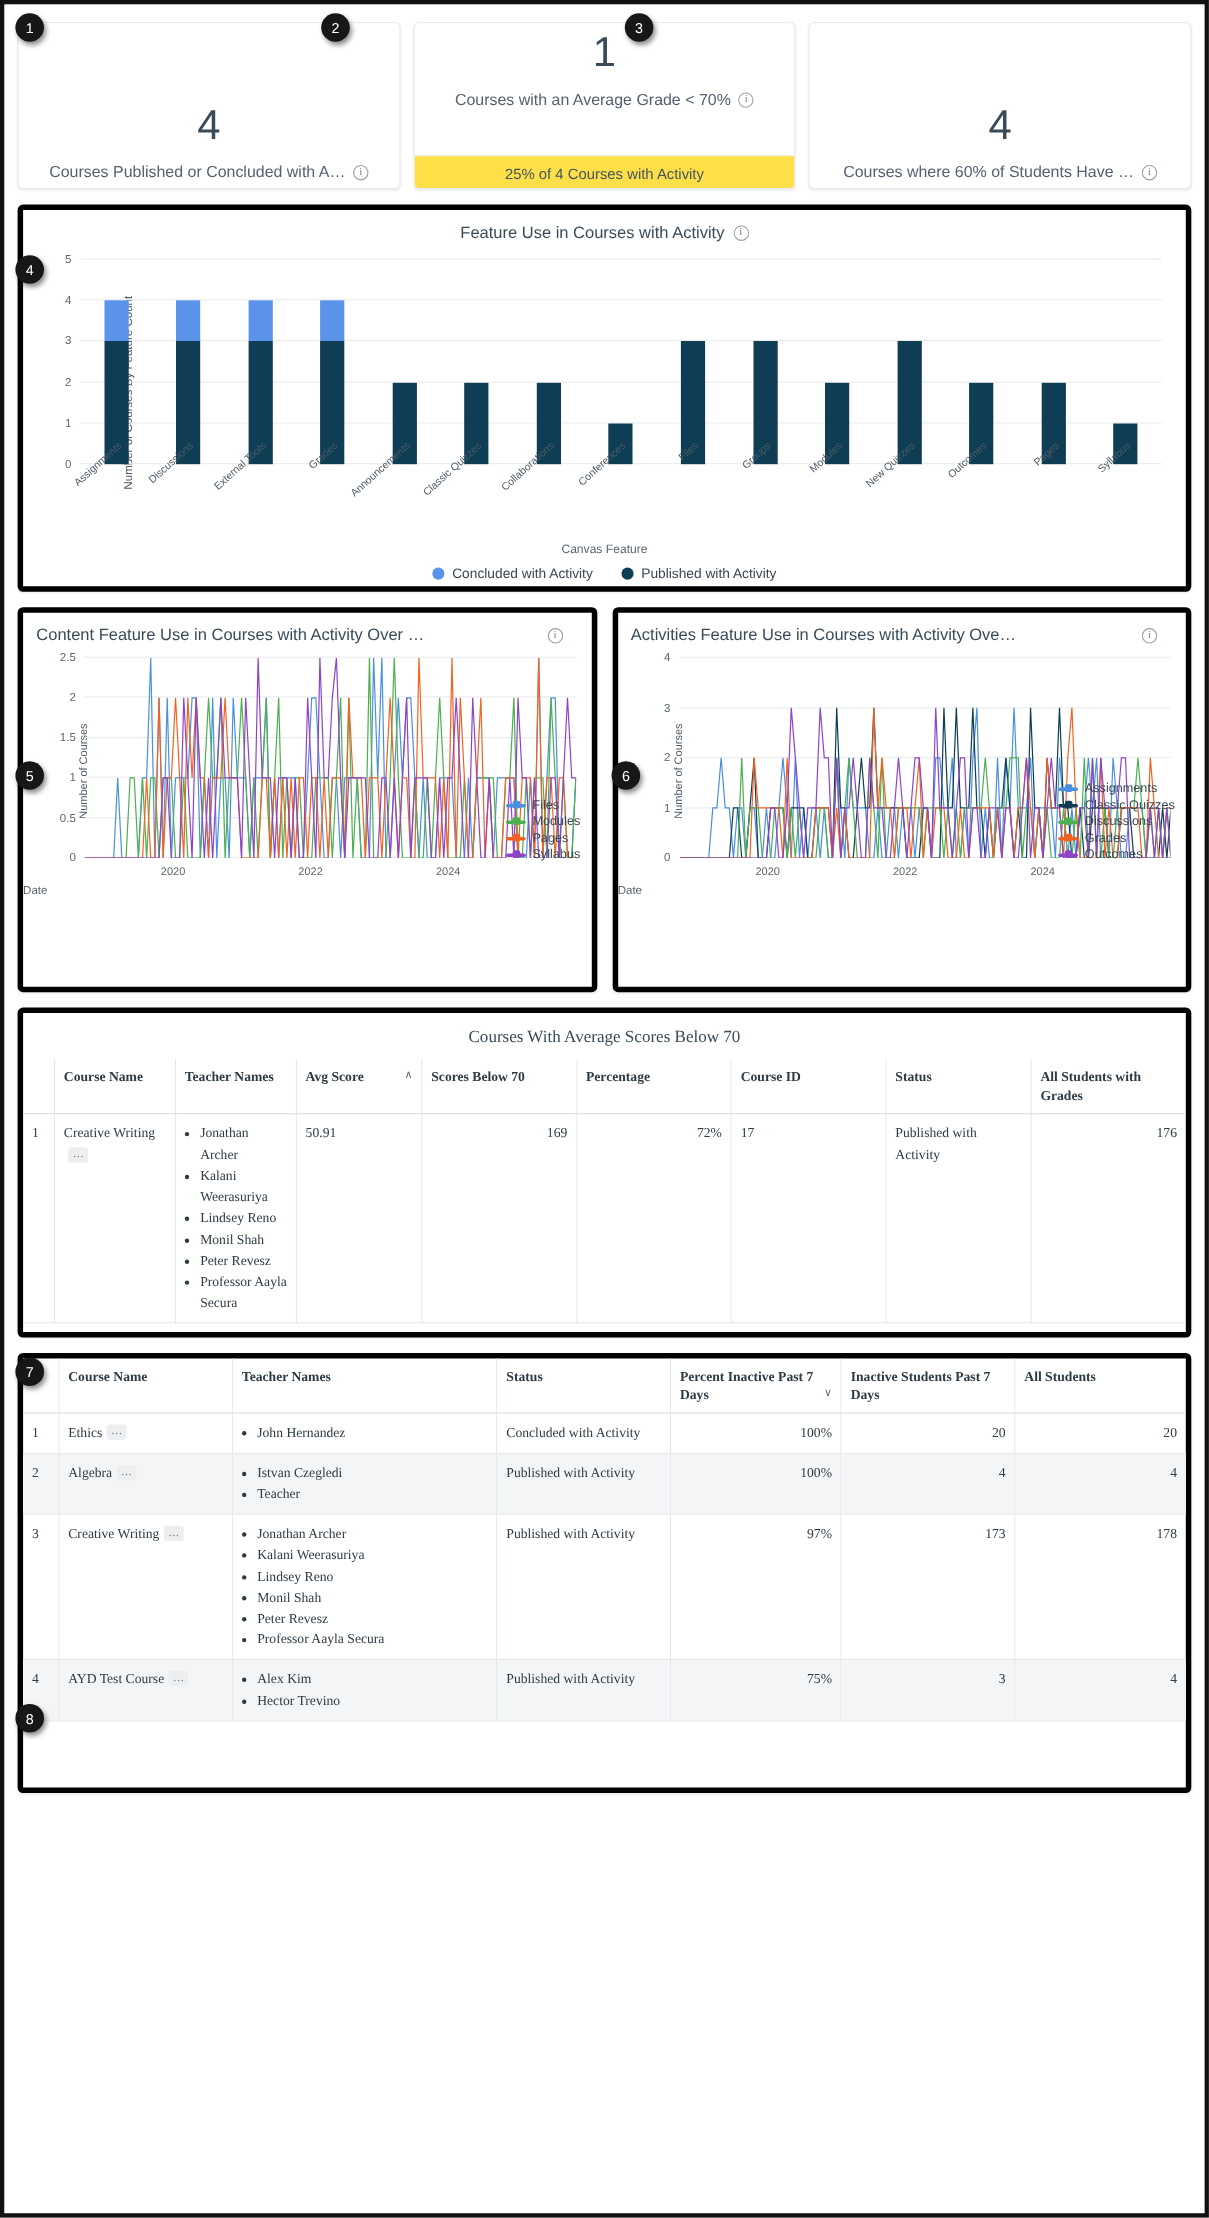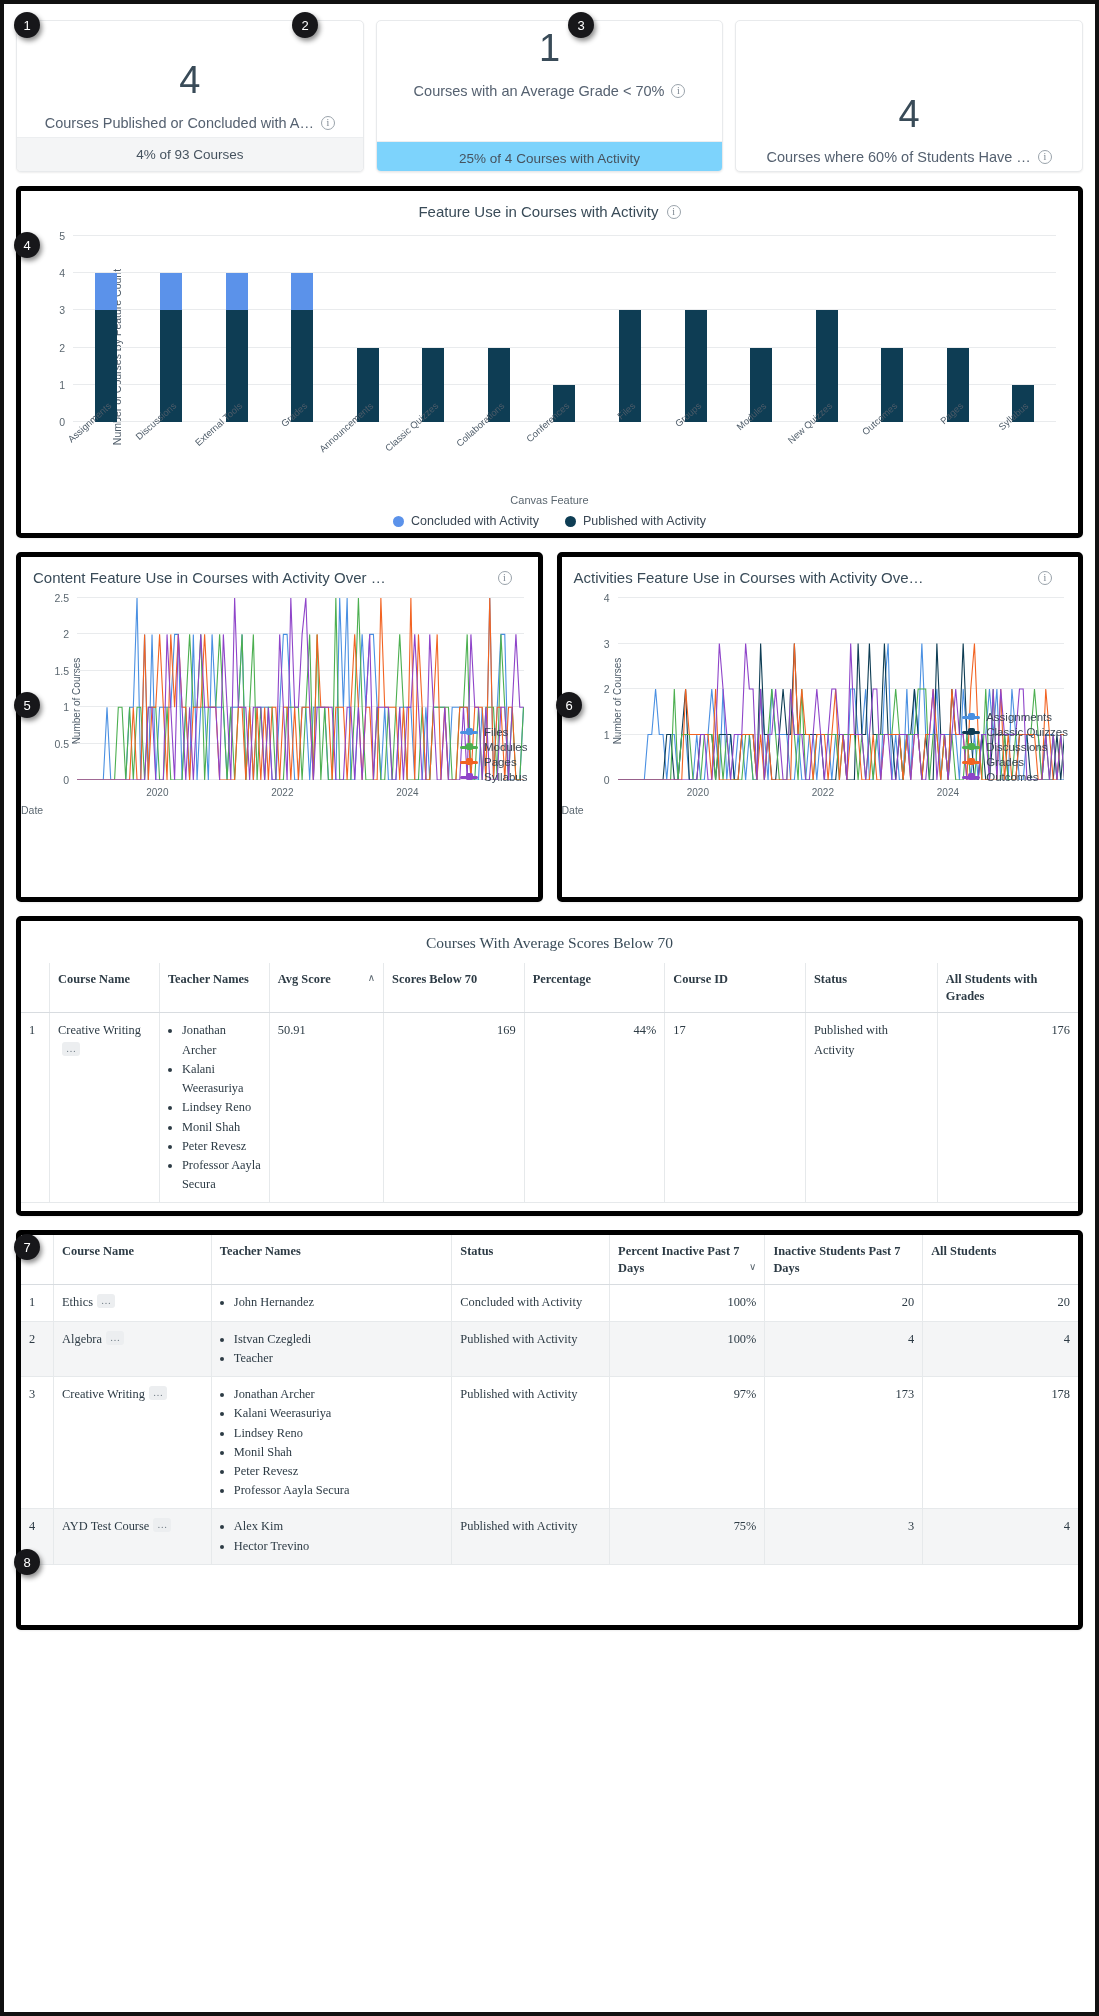--- a/index.html
+++ b/index.html
@@ -28,21 +28,21 @@
   .kpi-card{
     flex:1; background:#fff; border:1px solid #e8eaec; border-radius:5px;
     box-shadow:0 1px 2px rgba(0,0,0,.07);
     display:flex; flex-direction:column; justify-content:space-between;
     height:152px; overflow:hidden;
   }
   .kpi-body{ flex:1; display:flex; flex-direction:column; align-items:center; justify-content:flex-end; padding:8px 10px 6px; }
   .kpi-value{ font-size:38px; font-weight:400; color:#394b58; line-height:1.05; }
   .kpi-caption{ display:flex; align-items:center; gap:7px; font-size:14.5px; color:#556170; margin-top:14px; white-space:nowrap; }
   .kpi-footer{ background:#f4f5f6; border-top:1px solid #eceef0; text-align:center; font-size:13.5px; color:#3c4busted; color:#46535f; padding:9px 4px; }
-  .kpi-footer.shaded{ background:#7dd3fc;margin-top:36px; }
+  .kpi-footer.shaded{ background:#fde047;margin-top:36px; }
 
   .i-icon{ width:14px; height:14px; border-radius:50%; border:1px solid #9aa3ab; color:#79838d;
            font-size:10px; line-height:12px; text-align:center; display:inline-block; font-style:normal;
            font-family:"Liberation Serif", serif; flex:0 0 auto; }
 
   
   .panel{
     background:#fff; border:5px solid #000000; border-radius:5px;
     box-shadow:0 1px 2px rgba(0,0,0,.07); position:relative;
   }
@@ -121,21 +121,20 @@
   <div class="kpi-row">
 
     <div class="kpi-card">
       <div class="kpi-body">
         <div class="kpi-value">4</div>
         <div class="kpi-caption">
           <span>Courses Published or Concluded with A…</span>
           <i class="i-icon">i</i>
         </div>
       </div>
-      <div class="kpi-footer">4% of 93 Courses</div>
     </div>
 
     <div class="kpi-card">
       <div class="kpi-body">
         <div class="kpi-value">1</div>
         <div class="kpi-caption">
           <span>Courses with an Average Grade &lt; 70%</span>
           <i class="i-icon">i</i>
         </div>
       </div>
@@ -456,21 +455,21 @@
                 <li>Jonathan Archer</li>
                 <li>Kalani Weerasuriya</li>
                 <li>Lindsey Reno</li>
                 <li>Monil Shah</li>
                 <li>Peter Revesz</li>
                 <li>Professor Aayla Secura</li>
               </ul>
             </td>
             <td>50.91</td>
             <td class="num">169</td>
-            <td class="num">44%</td>
+            <td class="num">72%</td>
             <td>17</td>
             <td>Published with Activity</td>
             <td class="num">176</td>
           </tr>
         </tbody>
     </table>
   </div>
 
   <div class="bubble" style="left:10px; top:1545px;">8</div>
   <div class="panel table-panel" style="height:400px;">

